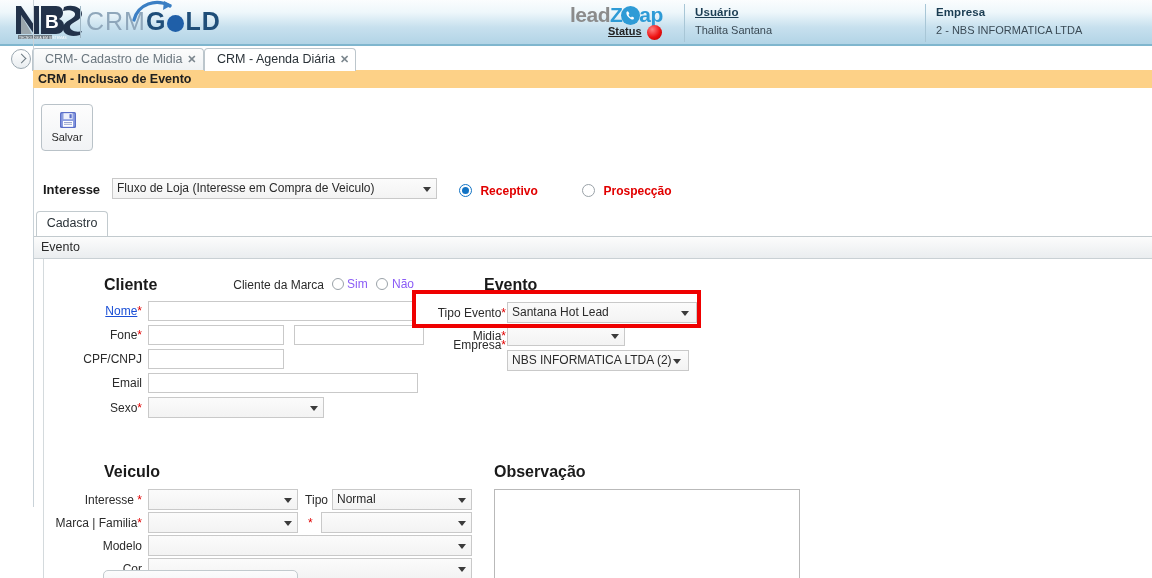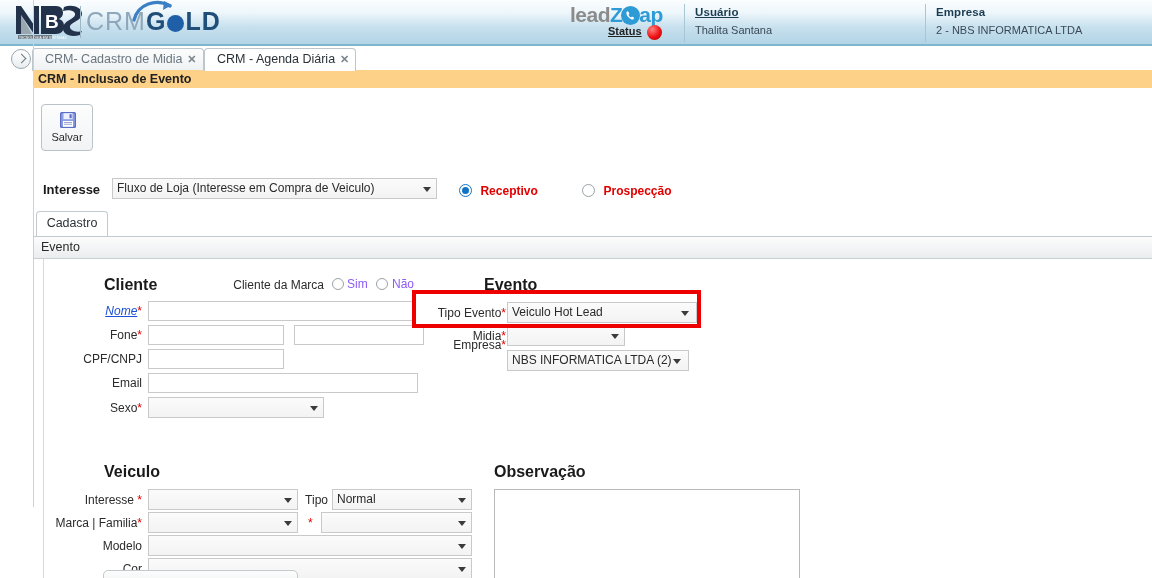--- a/index.html
+++ b/index.html
@@ -196,21 +196,21 @@
 
   
   .sec-title {
     position: absolute; font-size: 16px; font-weight: bold; color: #1a1a1a;
   }
   .frm-lbl {
     position: absolute; font-size: 12px; color: #2b2b2b; text-align: right;
   }
   .req { color: #e00000; font-weight: normal; }
   .lnk {
-    color: #1a4fd6; text-decoration: underline; cursor: pointer; font-style: italic;
+    color: #1a4fd6; text-decoration: underline; cursor: pointer;
   }
   .txt {
     position: absolute; height: 20px;
     border: 1px solid #c9c9c9; background: #ffffff;
     font-size: 12px; color: #222; padding: 0 3px;
   }
   .sel {
     position: absolute; height: 21px;
     border: 1px solid #c9c9c9;
     background: linear-gradient(to bottom,#fbfbfb,#f3f3f3);
@@ -384,21 +384,21 @@
       <div class="frm-lbl" style="left:30px;top:142px;width:68px;"><span>Sexo</span><span class="req">*</span></div>
       <div class="sel" style="left:104px;top:138px;width:176px;">
         <span></span>
         <span class="cv"></span>
       </div>
 
       <div class="sec-title" style="left:440px;top:17px;">Evento</div>
 
       <div class="frm-lbl" style="left:388px;top:47px;width:74px;"><span>Tipo Evento</span><span class="req">*</span></div>
       <div class="sel wide-arrow" style="left:463px;top:43px;width:190px;">
-        <span>Veiculo Hot Lead</span>
+        <span>Santana Hot Lead</span>
         <span class="cv"></span>
       </div>
 
       <div class="frm-lbl" style="left:400px;top:70px;width:62px;"><span>Midia</span><span class="req">*</span></div>
       <div class="sel" style="left:463px;top:66px;width:118px;">
         <span></span>
         <span class="cv"></span>
       </div>
 
       <div class="frm-lbl" style="left:388px;top:79px;width:74px;"><span>Empresa</span><span class="req">*</span></div>

